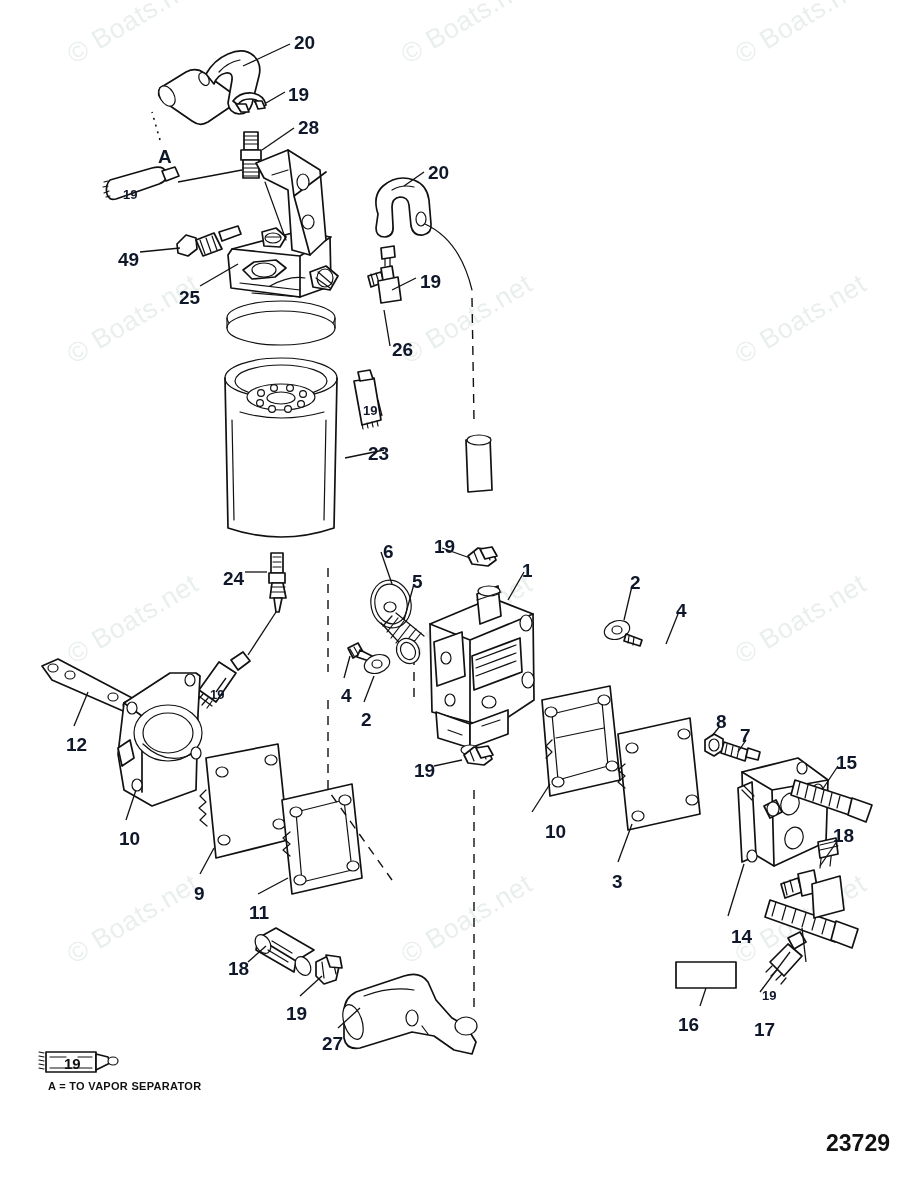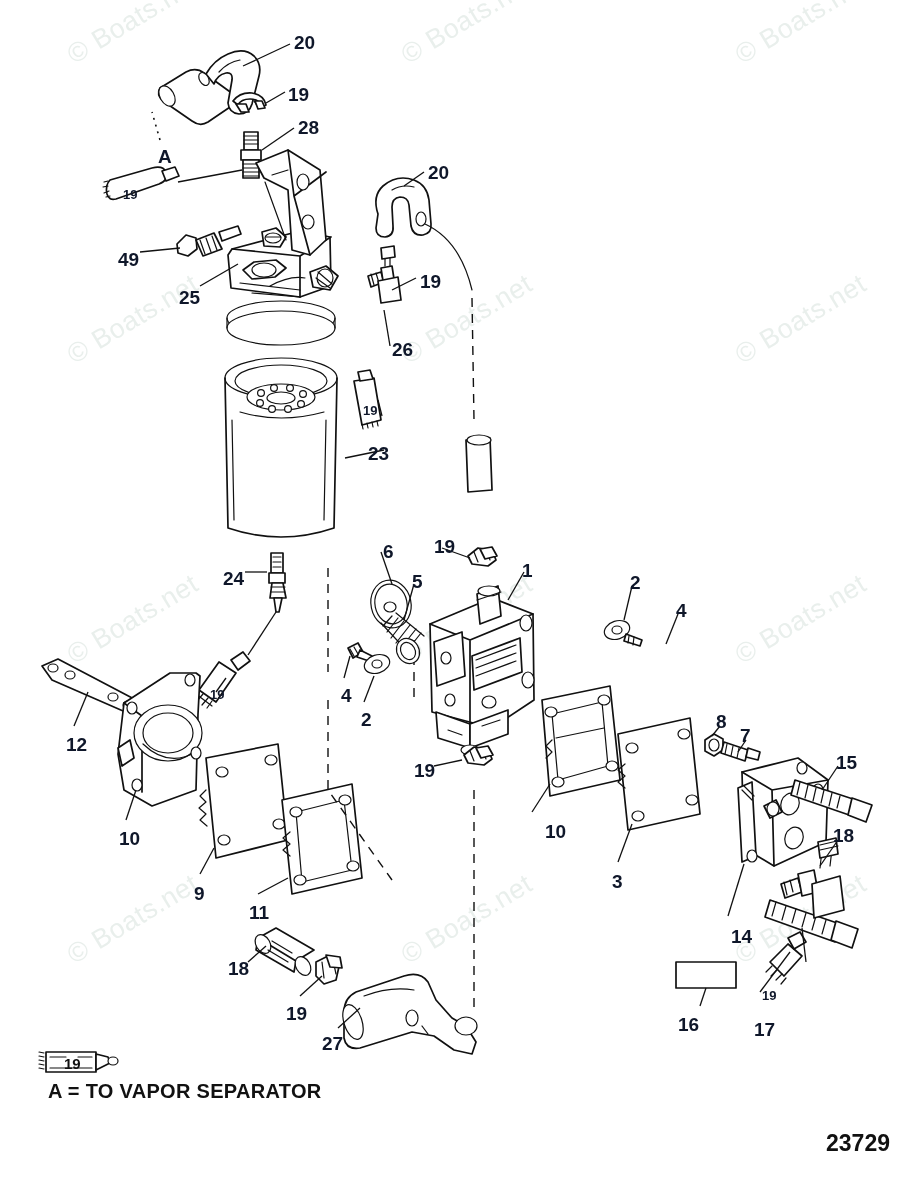--- a/index.html
+++ b/index.html
@@ -77,21 +77,21 @@
     font-size: 17px;
     color: #151515;
     margin-left: 16px;
     white-space: nowrap;
   }
   #legend-note {
     position: absolute;
     left: 48px;
     top: 1080px;
     font-family: "Liberation Sans", sans-serif;
-    font-size: 20px;
+    font-size: 11px;
     font-weight: bold;
     color: #111111;
     letter-spacing: 0.3px;
     z-index: 20;
     white-space: nowrap;
   }
   #figure-number {
     position: absolute;
     right: 30px;
     top: 1130px;

